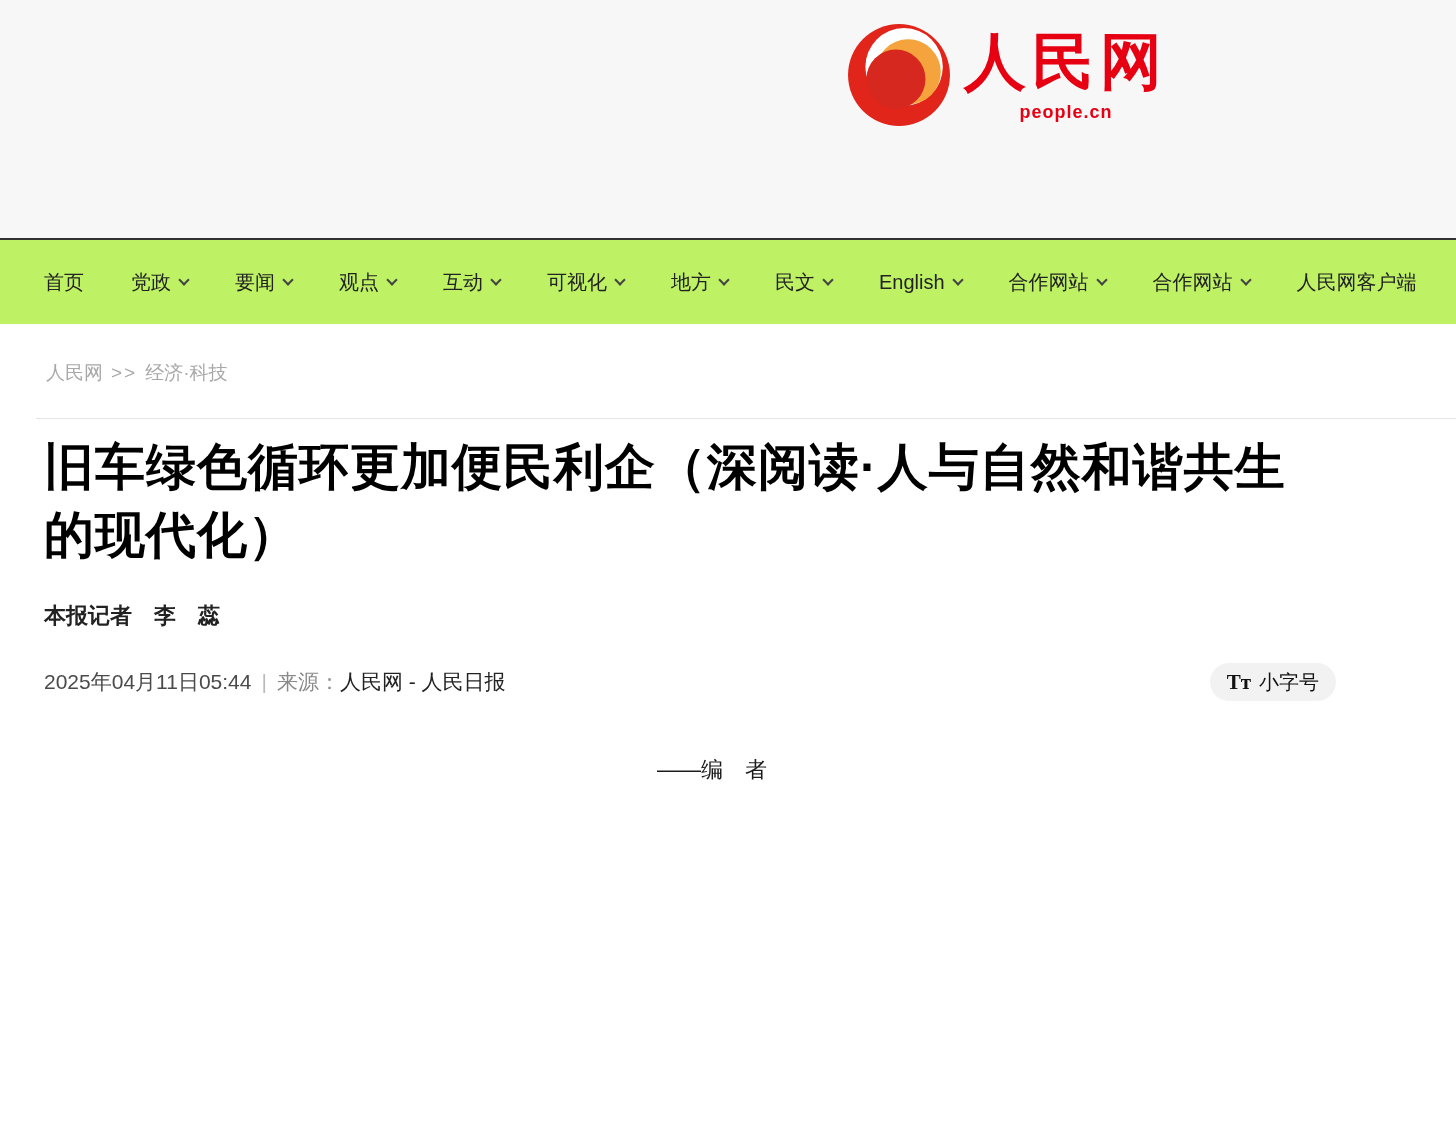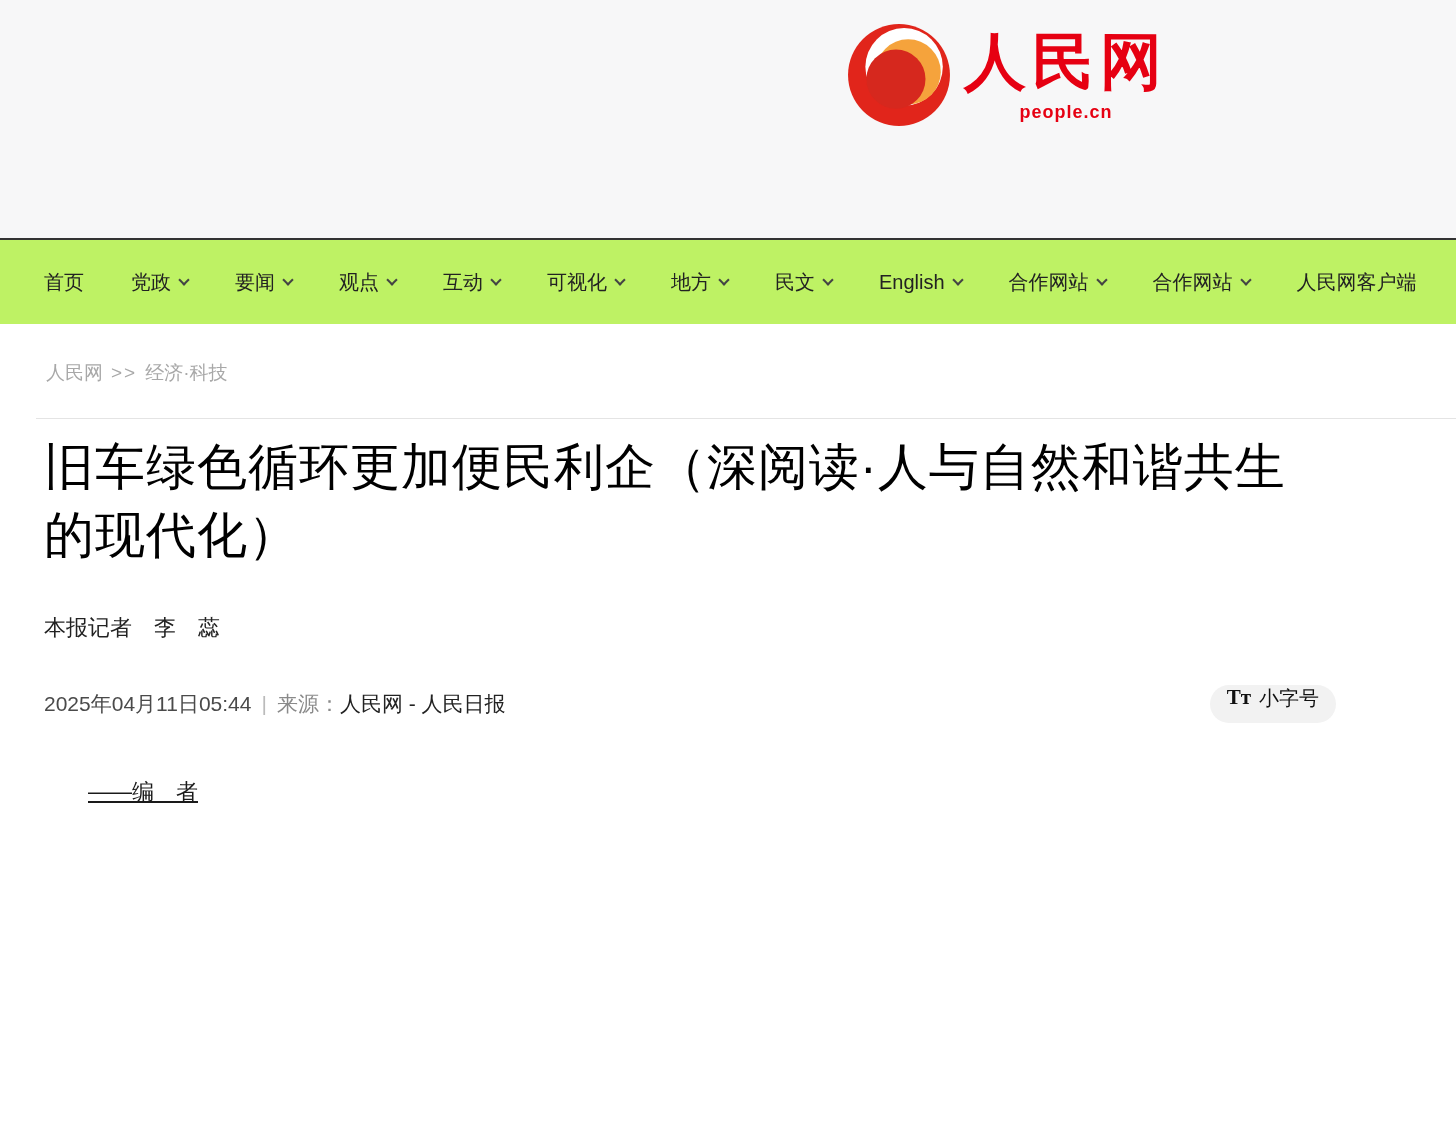--- a/index.html
+++ b/index.html
@@ -39,43 +39,43 @@
   .breadcrumb { padding: 36px 16px 0 46px; font-size: 19px; color: #a8a8a8; }
   .breadcrumb a { color: #a8a8a8; text-decoration: none; cursor: pointer; }
   .breadcrumb .sep { margin: 0 8px; letter-spacing: 2px; }
 
   .divider { border: none; border-top: 1px solid #e4e4e4; margin: 32px 0 0 36px; }
 
   
   .article { margin-left: 44px; width: 1292px; }
   .kicker { margin-top: 70px; font-size: 26px; color: #111; }
   .article-title {
-    margin: 14px 0 0; font-size: 50px; line-height: 68px; font-weight: 400;
+    margin: 14px 0 0; font-size: 50px; line-height: 68px; font-weight: 700;
     color: #000; letter-spacing: 1px;
   }
-  .byline { margin-top: 44px; font-size: 22px; color: #222; }
+  .byline { margin-top: 32px; font-size: 22px; color: #222; font-weight: bold; }
 
-  .meta-row { margin-top: 42px; display: flex; justify-content: space-between; align-items: center; gap: 24px; }
+  .meta-row { margin-top: 32px; display: flex; justify-content: space-between; align-items: center; gap: 24px; }
   .meta-left { font-size: 21px; color: #4a4a4a; }
   .meta-left .pipe { color: #bbb; margin: 0 10px; font-weight: 300; }
   .meta-left .src-label { color: #8a8a8a; }
   .meta-left .src { color: #222; text-decoration: none; cursor: pointer; }
 
   .font-btn {
     background: #f2f2f2; border: none; border-radius: 19px; height: 38px;
-    padding: 0 17px; font-size: 20px; color: #111; display: flex; align-items: flex-start;
+    padding: 0 17px; font-size: 20px; color: #111; display: flex; align-items: center;
     gap: 8px; cursor: pointer; font-family: "Liberation Sans", sans-serif;
   }
   .font-btn .tt { font-family: "Liberation Serif", "DejaVu Serif", serif; font-weight: 700; font-size: 21px; }
 
   .para {
     margin: 46px 0 0; font-size: 22px; line-height: 57px; color: #1a1a1a;
     text-indent: 2em; text-align: justify;
   }
-  .para.editor { margin-top: 40px; text-align: left; text-decoration: underline; }
+  .para.editor { margin-top: 40px; text-align: center; }
 </style>
 </head>
 <body>
 
 <header class="site-header">
   <a class="logo">
     <svg class="globe" viewBox="0 0 104 104" xmlns="http://www.w3.org/2000/svg">
       <circle cx="52" cy="52" r="50" fill="#e1251b"></circle>
       <circle cx="57" cy="44" r="38" fill="#ffffff"></circle>
       <circle cx="61" cy="49" r="32" fill="#f5a33c"></circle>

